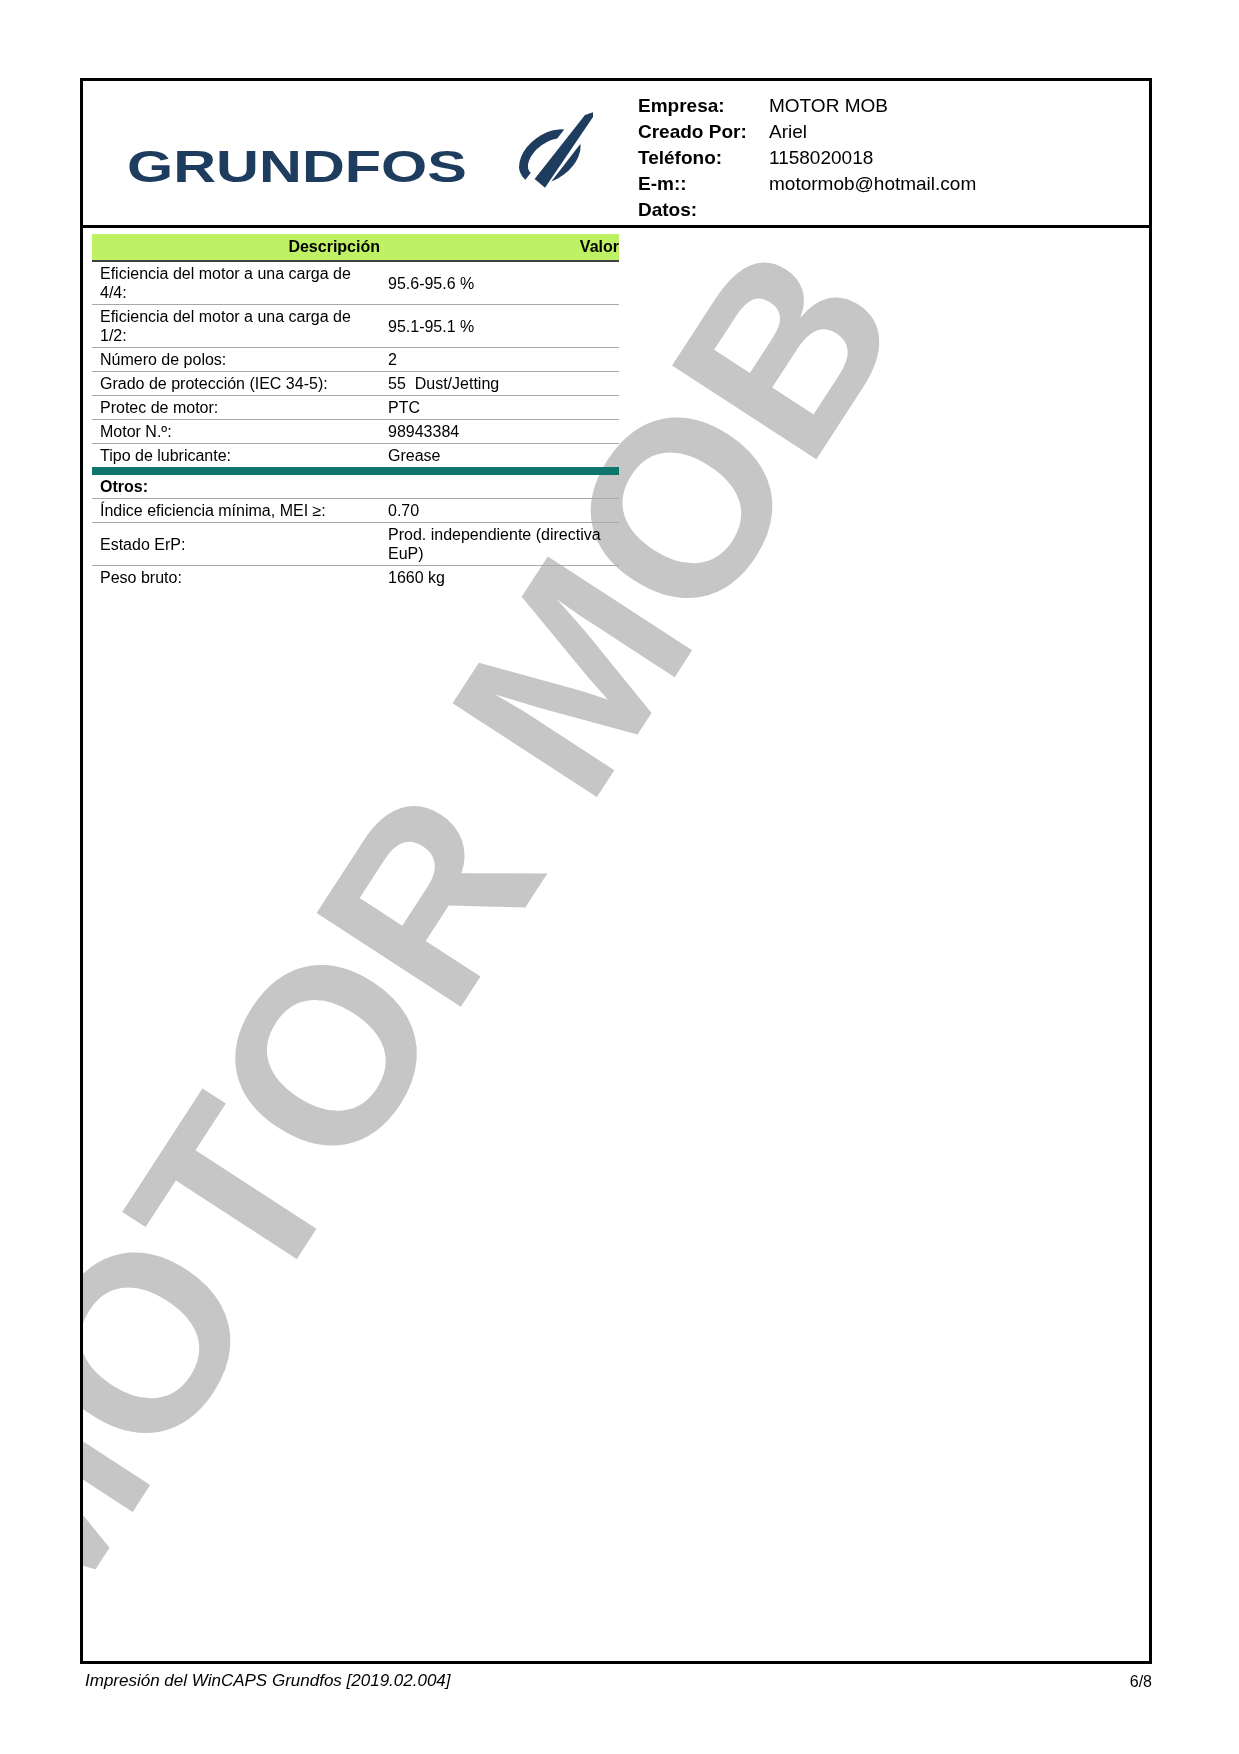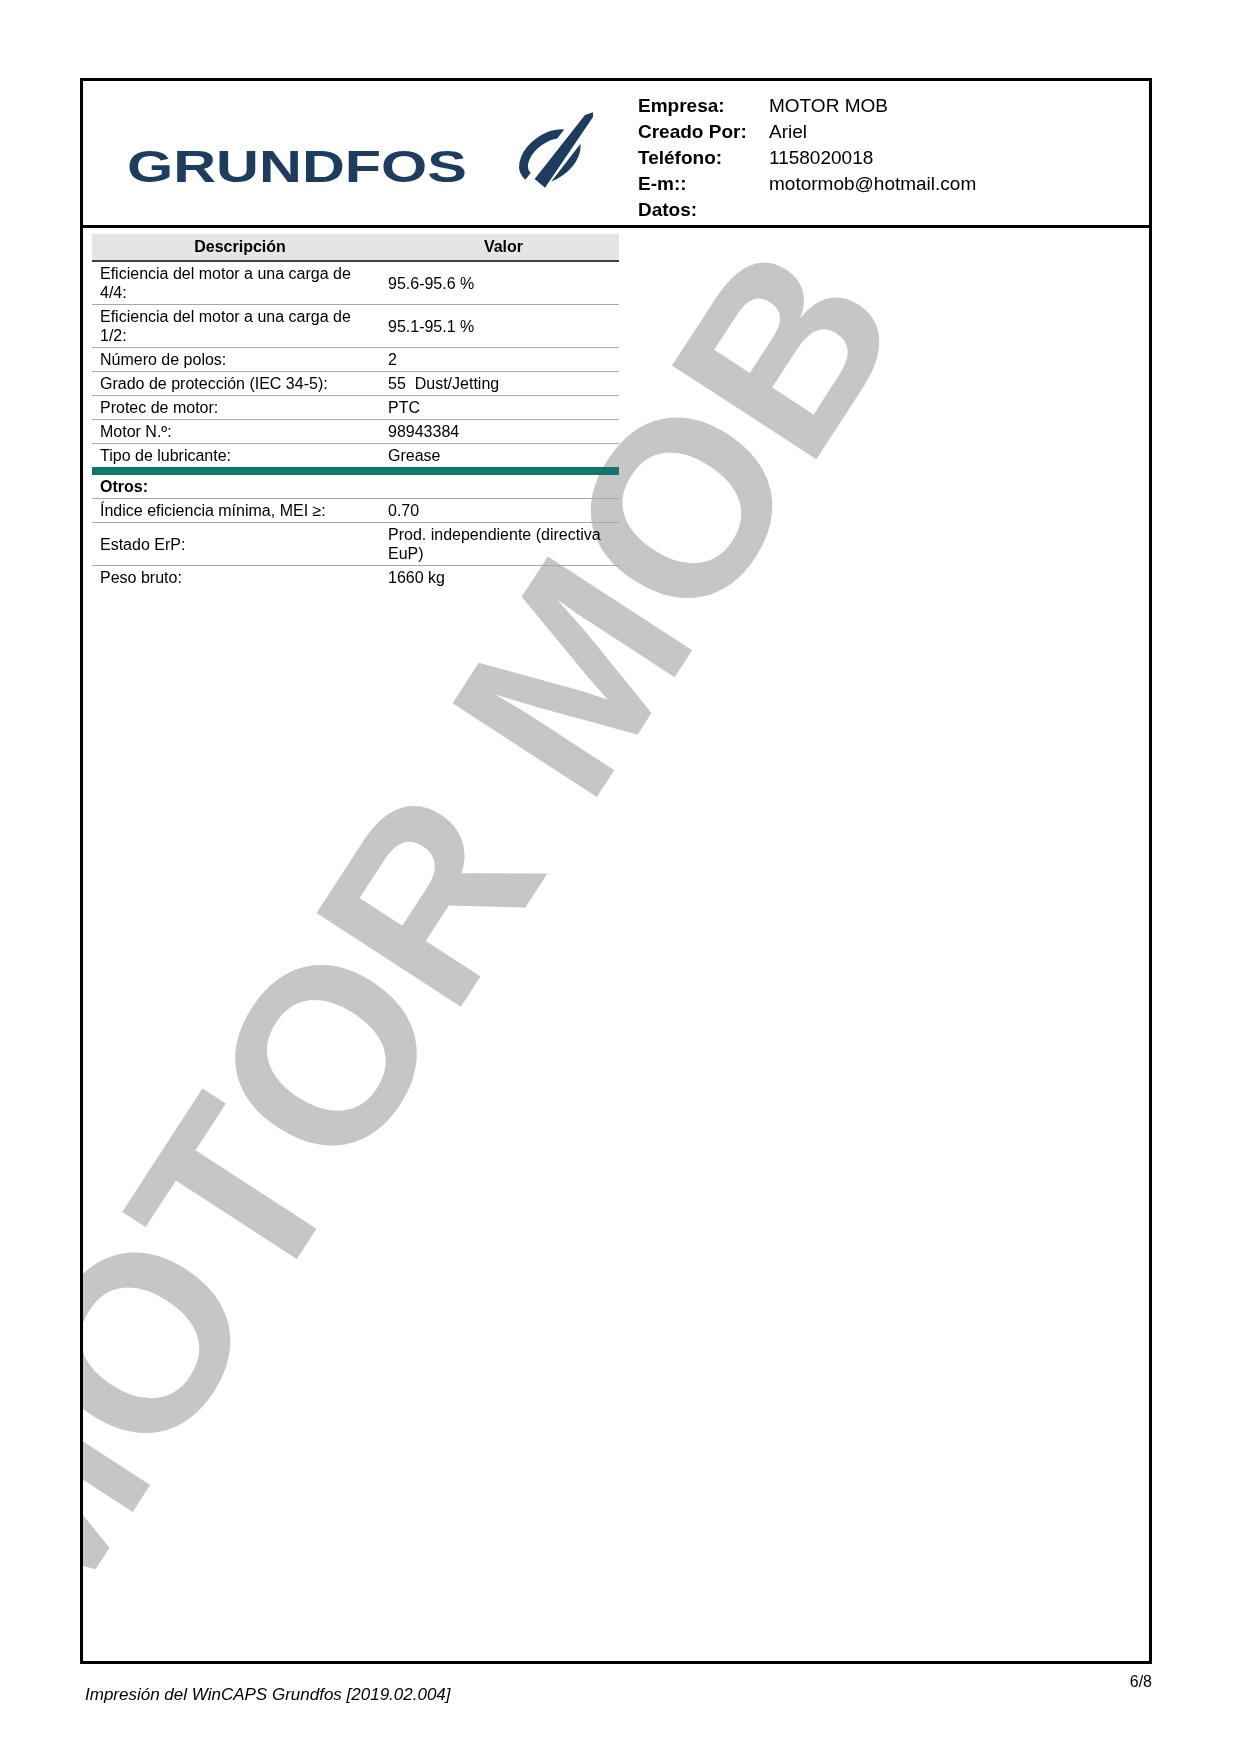--- a/index.html
+++ b/index.html
@@ -31,32 +31,32 @@
   .info-label { font-weight:bold; width:131px; flex:none; }
   .info-value { white-space:nowrap; }
   
   .header-rule { position:absolute; left:0; top:144px; width:100%; height:0; border-top:3px solid #000; z-index:1; }
   
   .spec-table {
     position:absolute; left:9px; top:153px; z-index:1;
     border-collapse:collapse; width:527px; font-size:16px; table-layout:fixed;
   }
   .spec-table th {
-    background:#e5e5e5; text-align:center; font-weight:bold;
+    background:#bef264; text-align:right; font-weight:bold;
     padding:4px 0 4px 8px; border-bottom:2px solid #404040;
   }
   .spec-table th.col-desc { width:280px; }
   .spec-table td {
     padding:2px 0 2px 8px; border-bottom:1px solid #a8a8a8;
     line-height:19px; vertical-align:middle;
   }
   .spec-table tr.section-row td { font-weight:bold; border-top:8px solid #0f766e; }
   .spec-table tr:last-child td { border-bottom:none; }
   
-  .footer-left { position:absolute; left:85px; top:1671px; font-size:17px; font-style:italic; z-index:1;margin-top:14px; }
+  .footer-left { position:absolute; left:85px; top:1671px; font-size:17px; font-style:italic; z-index:1; }
   .footer-right { position:absolute; left:1080px; top:1673px; width:72px; text-align:right; font-size:16px; z-index:1; }
 </style>
 </head>
 <body>
 
 <div class="page">
   <div class="doc-box">
 
     <div class="watermark">MOTOR MOB</div>
 

